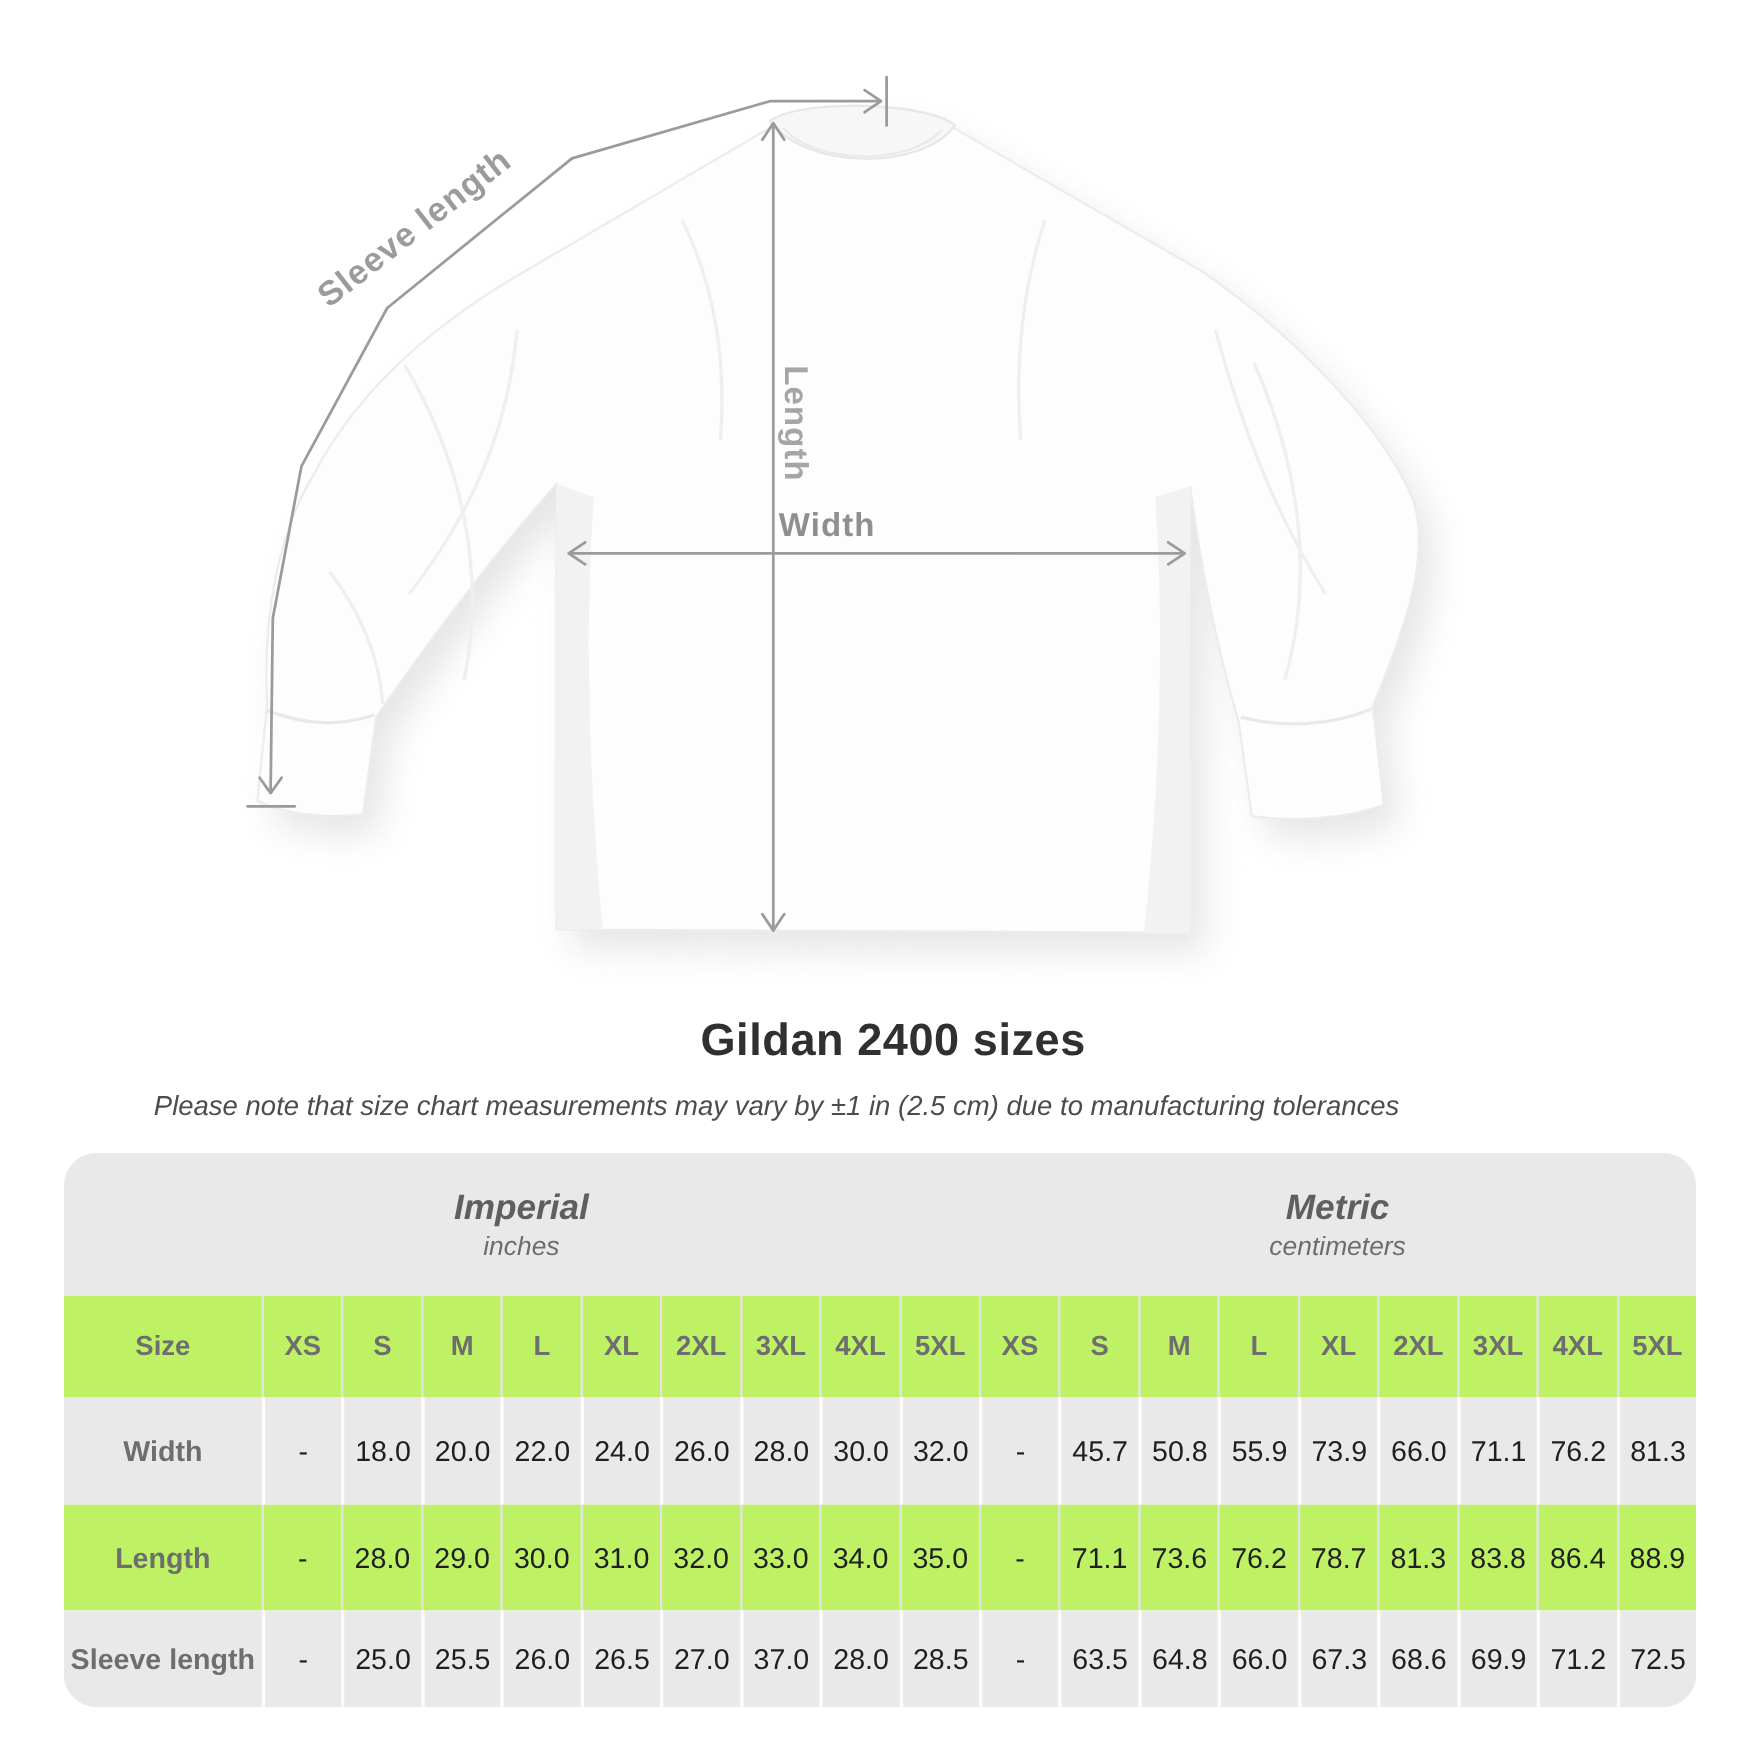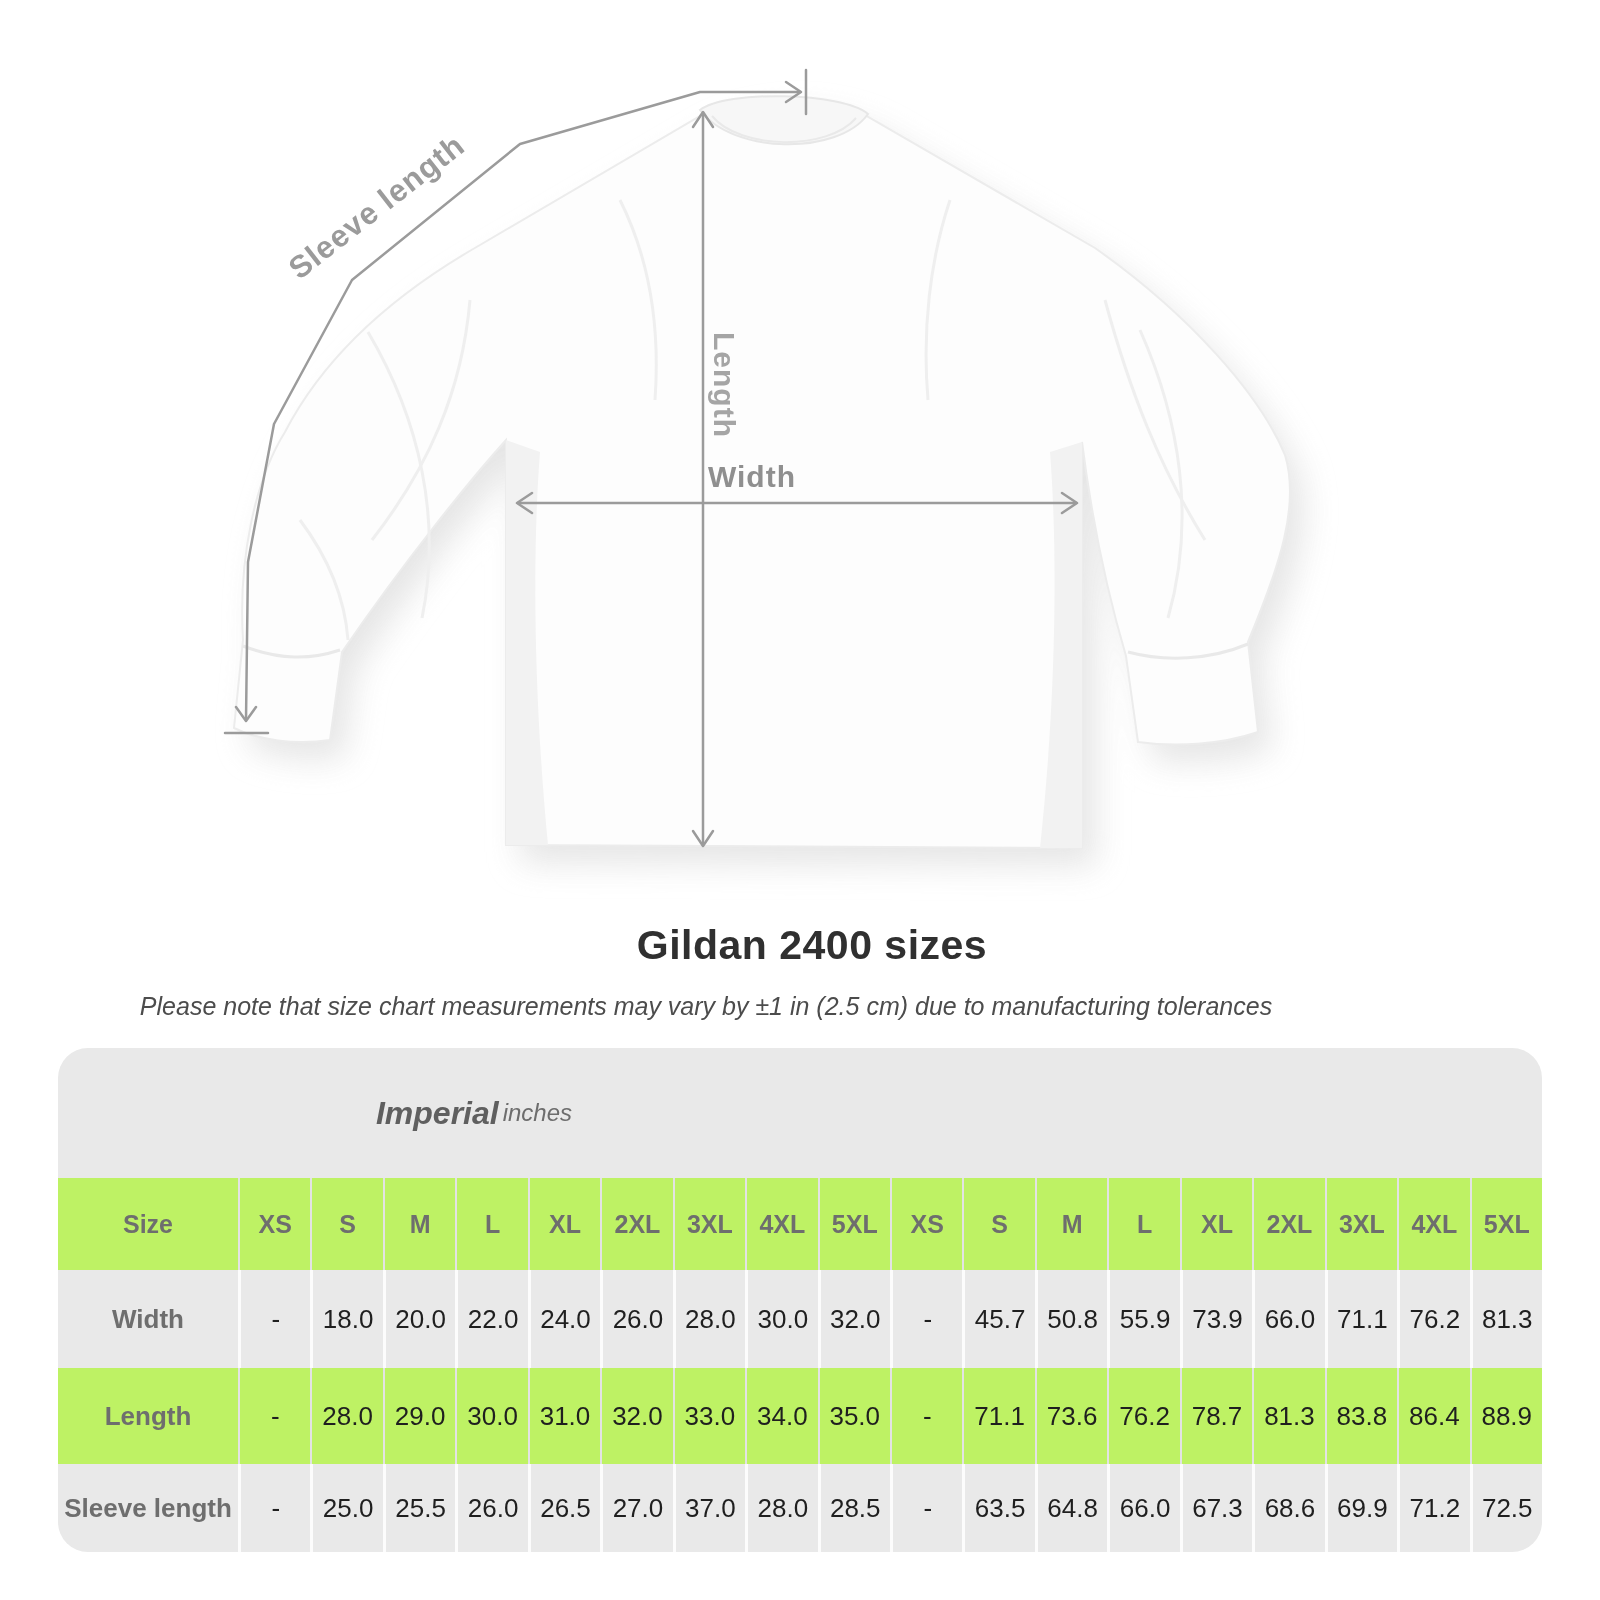--- a/index.html
+++ b/index.html
@@ -21,21 +21,21 @@
     position:absolute;left:0;top:992px;width:1412px;text-align:center;
     font-size:25px;font-style:italic;color:#4c4c4c;
   }
 
   
   .table-card{
     position:absolute;left:58px;top:1048px;width:1484px;height:504px;
     border-radius:30px;overflow:hidden;background:#ffffff;
   }
   .band{display:flex;height:130px;background:#e9e9e9;}
-  .band-half{display:flex;flex-direction:row;align-items:center;justify-content:center;gap:4px;}
+  .band-half{display:flex;flex-direction:column;align-items:center;justify-content:center;gap:4px;}
   .band-half.imperial{width:832px;}
   .band-half.metric{width:652px;}
   .band-title{font-size:32px;font-weight:bold;font-style:italic;color:#5f5f5f;}
   .band-unit{font-size:24px;font-style:italic;color:#6d6d6d;}
 
   .grid{
     display:grid;
     grid-template-columns:180px repeat(18,1fr);
     grid-template-rows:92px 98px 96px 88px;
     width:1484px;
@@ -122,20 +122,24 @@
   </svg>
 
   <div class="chart-title">Gildan 2400 sizes</div>
   <div class="chart-subtitle">Please note that size chart measurements may vary by ±1 in (2.5 cm) due to manufacturing tolerances</div>
 
   <div class="table-card">
     <div class="band">
       <div class="band-half imperial">
         <div class="band-title">Imperial</div>
         <div class="band-unit">inches</div>
+      </div>
+      <div class="band-half metric">
+        <div class="band-title">Metric</div>
+        <div class="band-unit">centimeters</div>
       </div>
     </div>
     <div class="grid" id="size-grid">
         <div class="cell c-white head no-sep">Size</div>
         <div class="cell c-white head">XS</div>
         <div class="cell c-white head">S</div>
         <div class="cell c-white head">M</div>
         <div class="cell c-white head">L</div>
         <div class="cell c-white head">XL</div>
         <div class="cell c-white head">2XL</div>

